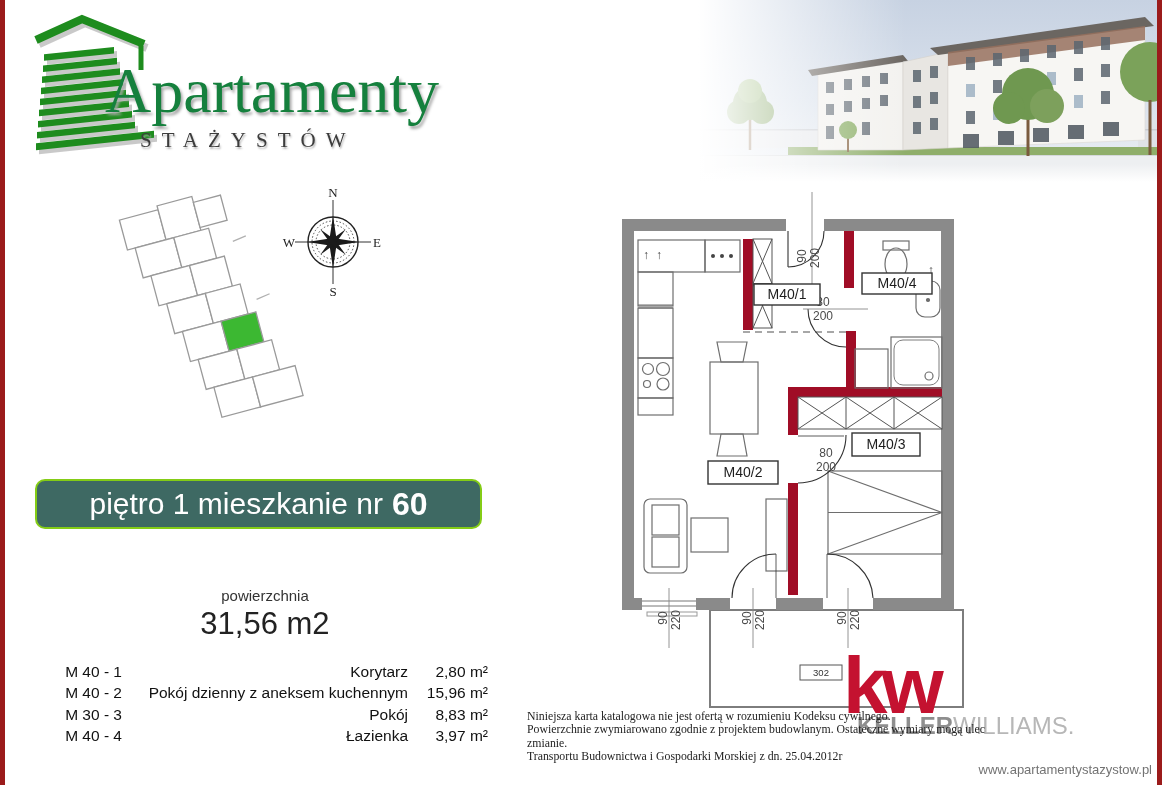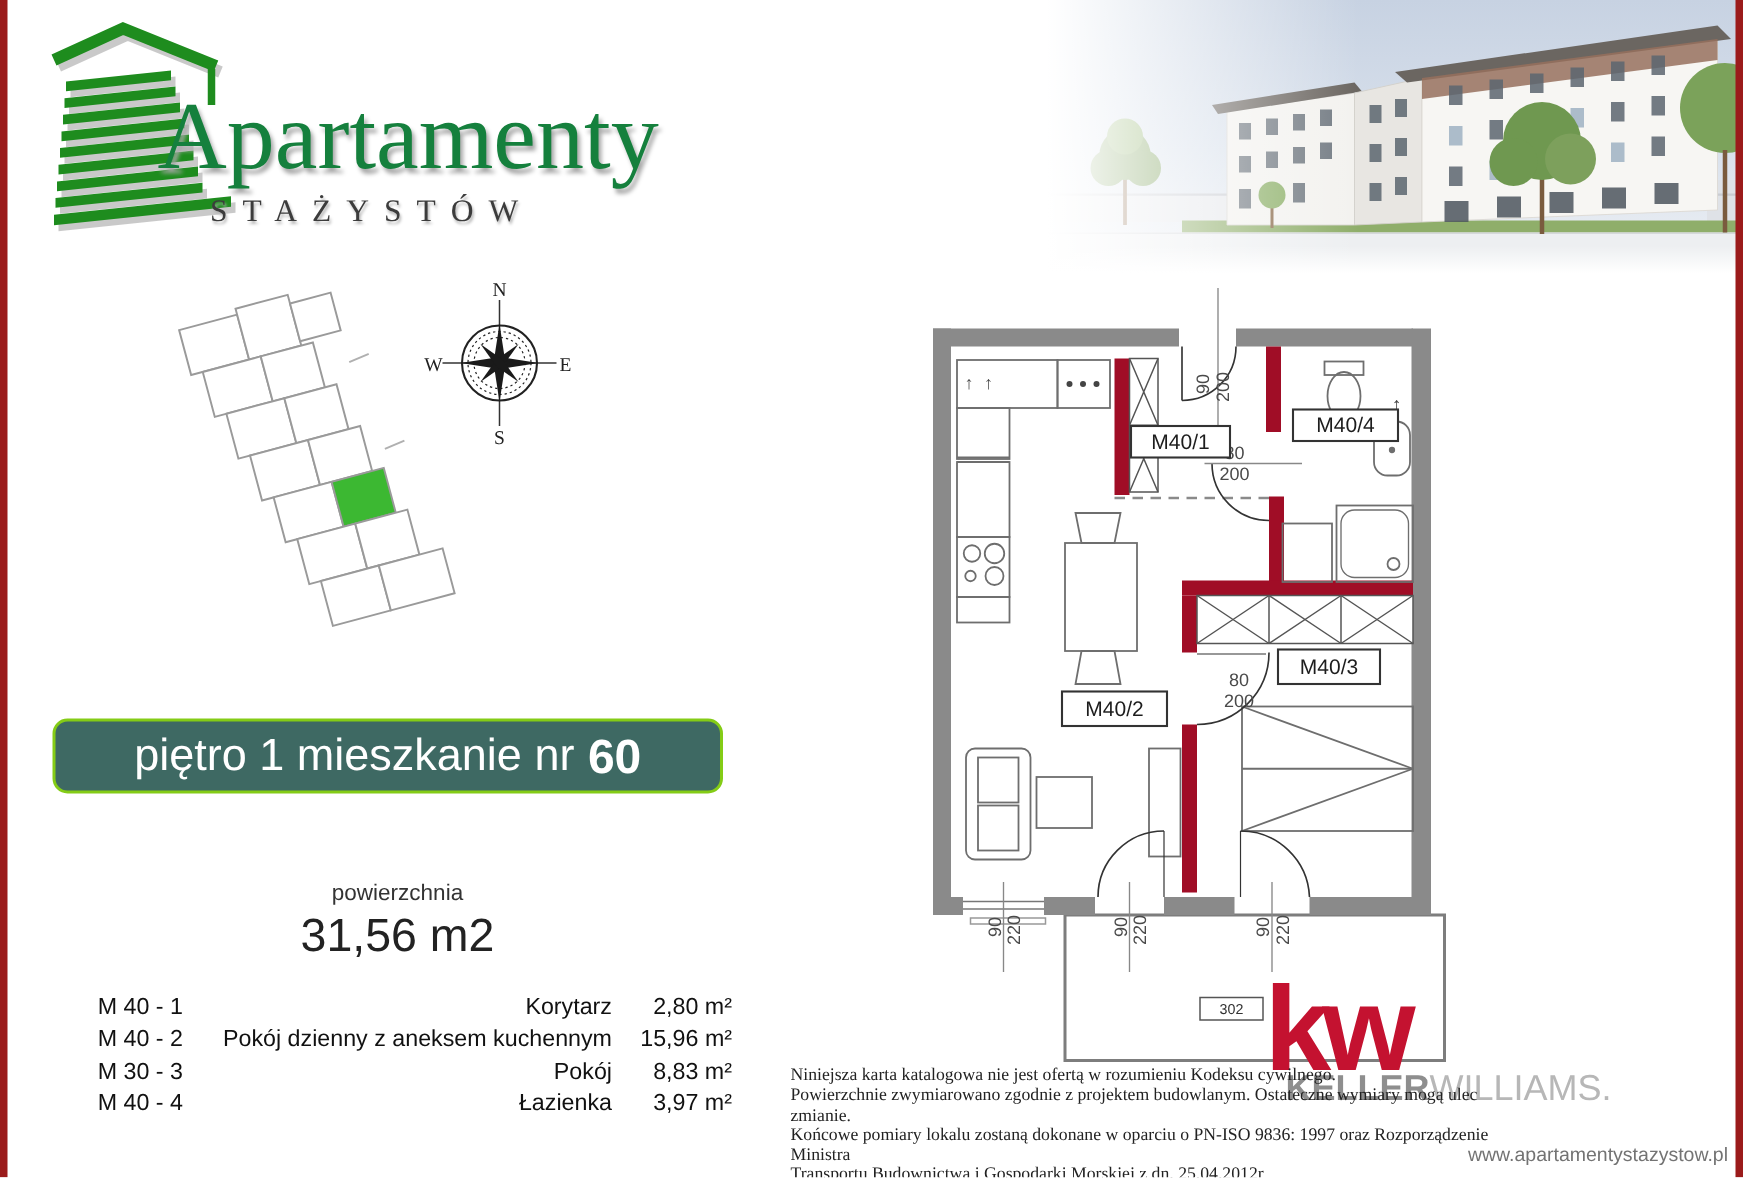--- a/index.html
+++ b/index.html
@@ -416,19 +416,18 @@
   <div class="kw">
     <div class="kw-mark" style="color:#c41230">kw</div>
     <div class="kw-name">
       <span class="bold">KELLER</span><span class="light">WILLIAMS.</span>
     </div>
   </div>
 
   <div class="disclaimer">
     <div>Niniejsza karta katalogowa nie jest ofertą w rozumieniu Kodeksu cywilnego.</div>
     <div>Powierzchnie zwymiarowano zgodnie z projektem budowlanym. Ostateczne wymiary mogą ulec zmianie.</div>
-    <div>Końcowe pomiary lokalu zostaną dokonane w oparciu o PN-ISO 9836: 1997 oraz Rozporządzenie Ministra</div>
     <div>Transportu Budownictwa i Gospodarki Morskiej z dn. 25.04.2012r</div>
   </div>
 
   <a class="siteurl" href="#">www.apartamentystazystow.pl</a>
 
 </div>
 
 </body></html>

